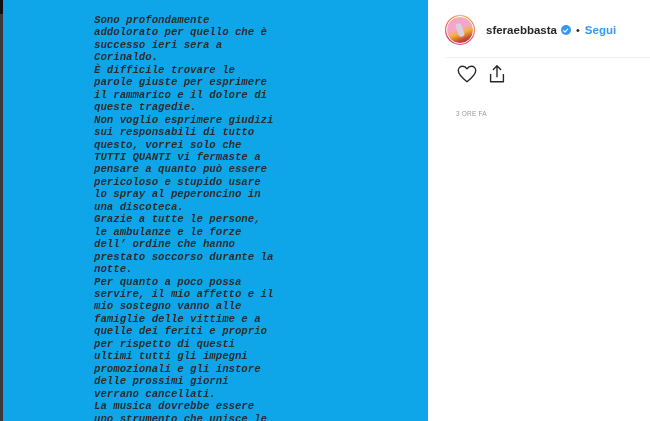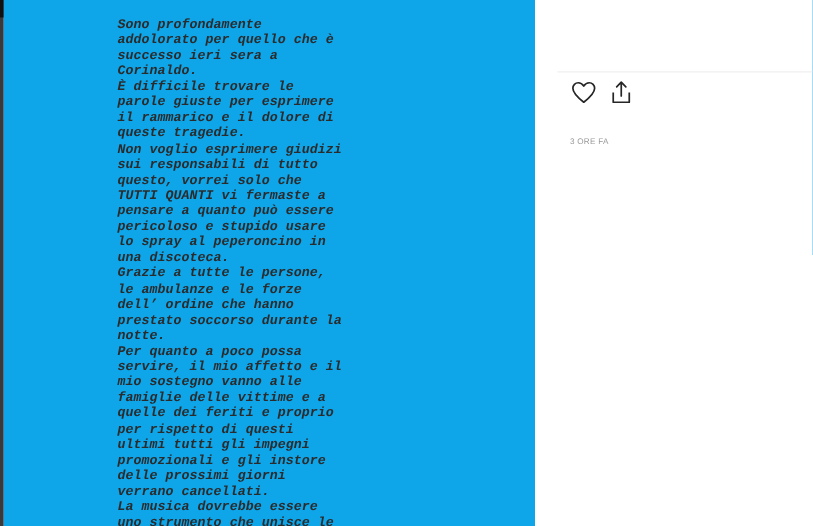--- a/index.html
+++ b/index.html
@@ -107,20 +107,33 @@
 promozionali e gli instore
 delle prossimi giorni
 verrano cancellati.
 La musica dovrebbe essere
 uno strumento che unisce le
 persone, speriamo che lo
 diventi davvero.</pre>
 </div>
 
 <div class="sidebar">
+  <div class="header">
+    <div class="avatar-ring">
+      <div class="avatar"></div>
+    </div>
+    <span class="username">sferaebbasta</span>
+    <span class="verified">
+      <svg viewBox="0 0 10 10">
+          <path d="M2 5.2 L4.2 7.3 L8 3" stroke="#fff" stroke-width="1.6" fill="none" stroke-linecap="round" stroke-linejoin="round"></path>
+        </svg>
+    </span>
+    <span class="dot">•</span>
+    <span class="follow">Segui</span>
+  </div>
 
   <div class="divider"></div>
 
   <div class="actions">
     <svg class="action-icon" viewBox="0 0 24 24">
       <path d="M12 20.5 C5 15 2.5 12 2.5 8.3 C2.5 5.6 4.6 3.5 7.2 3.5 C9.3 3.5 10.9 4.7 12 6.4 C13.1 4.7 14.7 3.5 16.8 3.5 C19.4 3.5 21.5 5.6 21.5 8.3 C21.5 12 19 15 12 20.5 Z" fill="none" stroke="#262626" stroke-width="1.5" stroke-linejoin="round"></path>
     </svg>
     <svg class="action-icon" viewBox="0 0 24 24">
       <path d="M12 3 L12 15 M8 7 L12 3 L16 7" fill="none" stroke="#262626" stroke-width="1.5" stroke-linecap="round" stroke-linejoin="round"></path>
       <path d="M5 12 L5 20.5 L19 20.5 L19 12" fill="none" stroke="#262626" stroke-width="1.5" stroke-linejoin="round"></path>

